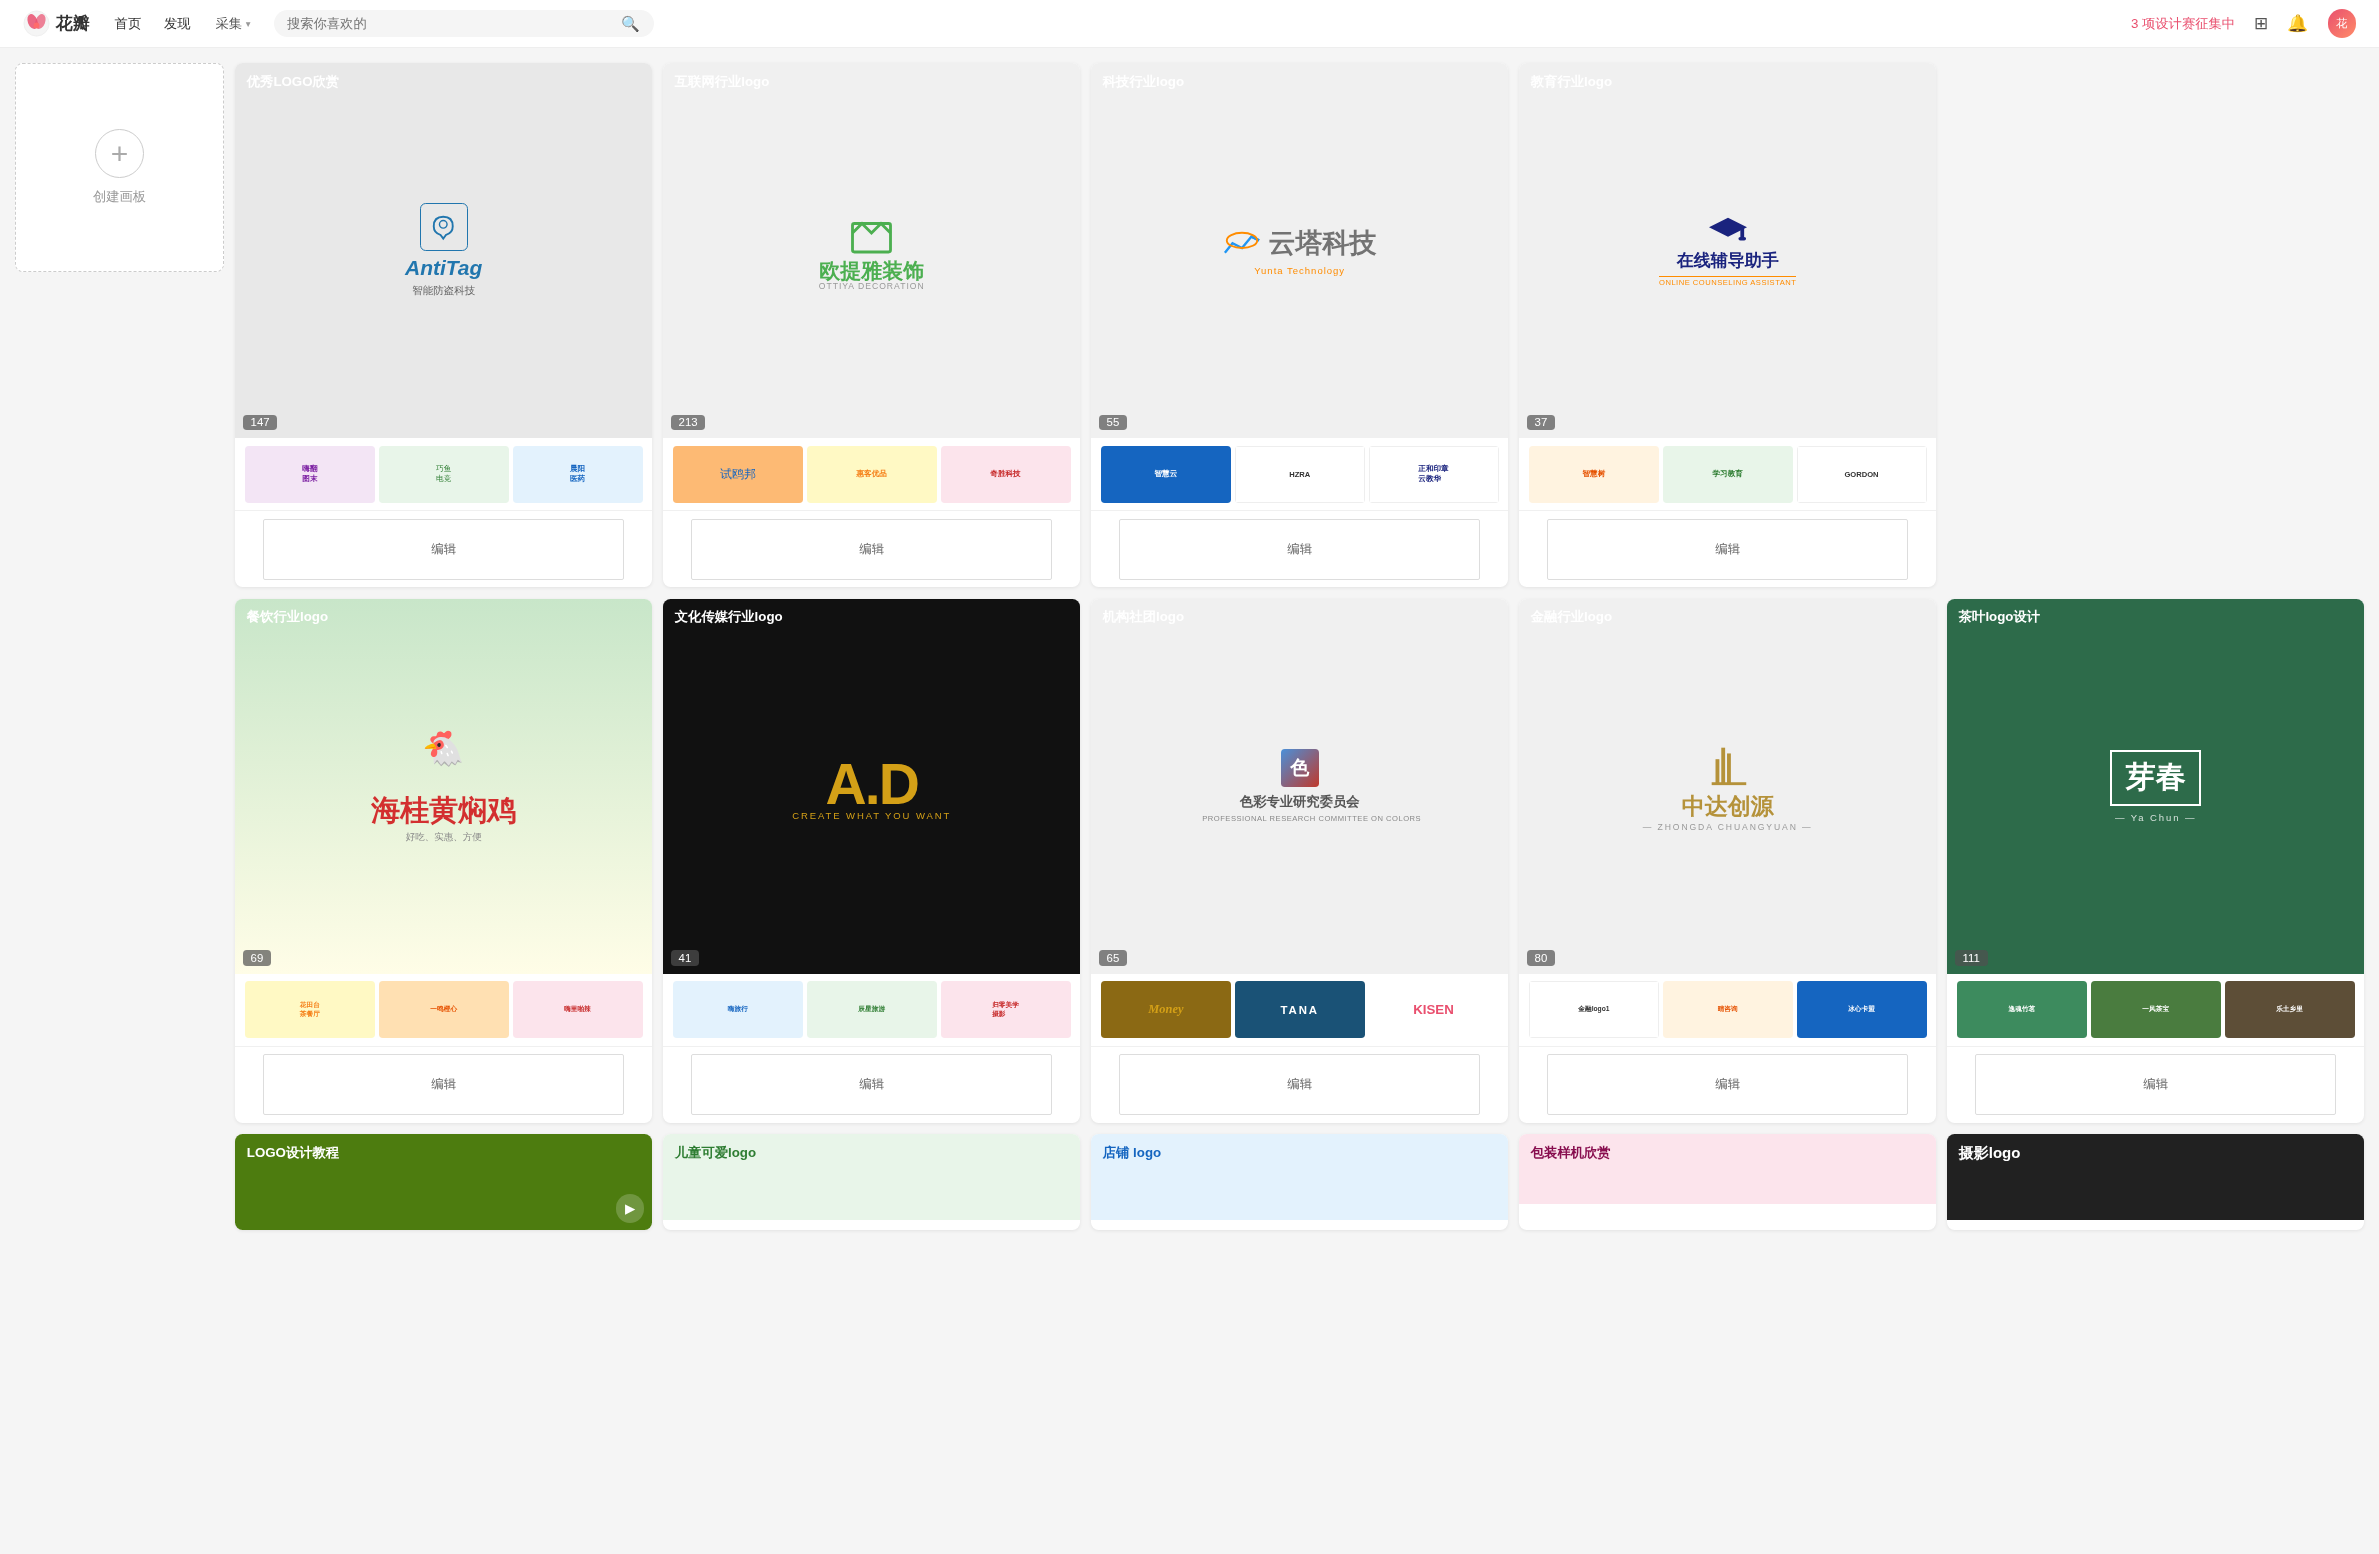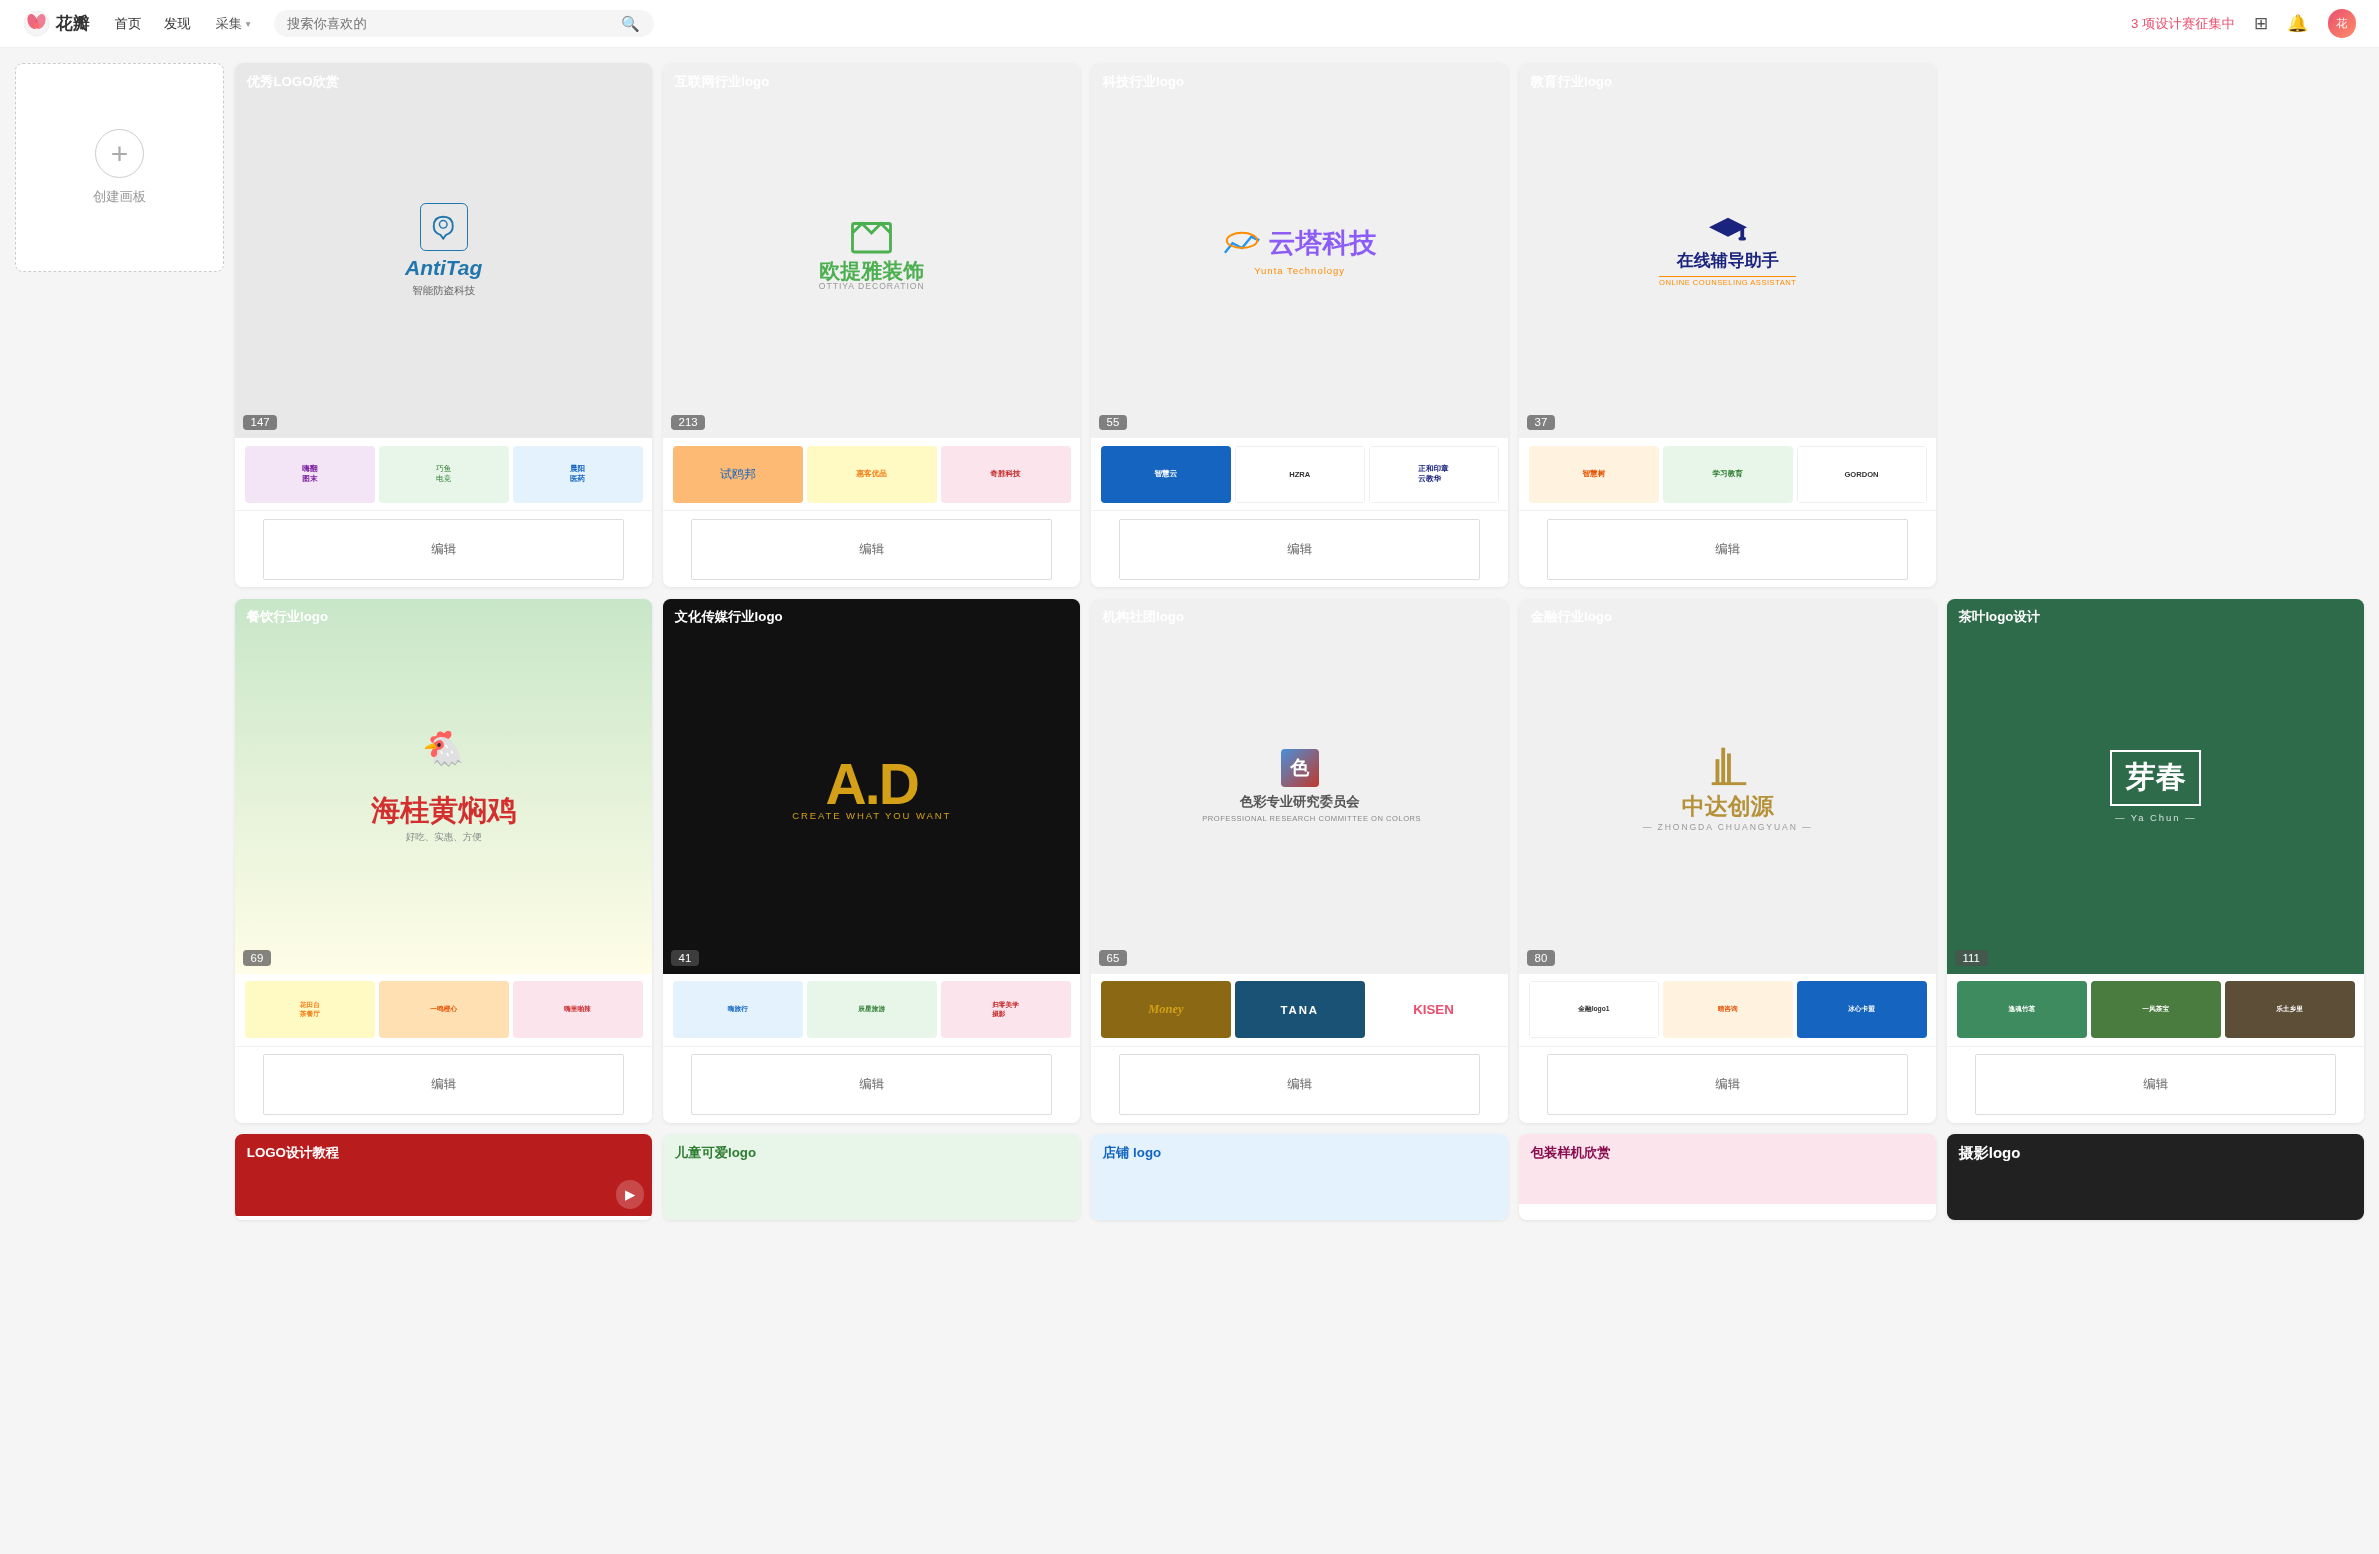--- a/index.html
+++ b/index.html
@@ -240,21 +240,21 @@
       <div class="card">
         <div class="card-cover bg-light">
           <span class="card-title">科技行业logo</span>
           <div style="text-align:center;padding:15px 7.6px;">
             <div style="display:flex;align-items:center;justify-content:center;gap:7.6px;margin-bottom:3.8px;">
               <svg viewBox="0 0 40 30" width="38" height="28.5">
                 <polyline points="2,25 10,15 20,20 30,8 38,12" fill="none" stroke="#2196f3" stroke-width="2.5"></polyline>
                 <polyline points="30,8 38,12" fill="none" stroke="#2196f3" stroke-width="2.5"></polyline>
                 <ellipse cx="20" cy="12" rx="16" ry="8" fill="none" stroke="#ff8c00" stroke-width="2"></ellipse>
               </svg>
-              <div class="yun-logo" style="color:#8b5cf6;font-size:27px;font-weight:900;">云塔科技</div>
+              <div class="yun-logo" style="color:#737373;font-size:27px;font-weight:900;">云塔科技</div>
             </div>
             <div style="color:#ff8c00;font-size:9.5px;letter-spacing:1px;">Yunta Technology</div>
           </div>
           <div class="card-count">55</div>
         </div>
         <div class="card-thumbs">
           <div class="card-thumb">
               <div class="thumb-placeholder" style="background:#1565c0;color:#fff;font-size:7.6px;font-weight:bold;">智慧云</div>
             </div>
           <div class="card-thumb">
@@ -436,21 +436,21 @@
         <div class="card-action">
           <button>编辑</button>
         </div>
       </div>
 
     </div>
 
     <div class="grid" style="margin-top:11.4px;">
 
       <div class="card card-bottom">
-        <div class="card-bottom-cover logo-edu-cover" style="background:#b91c1c;height:82px;">
+        <div class="card-bottom-cover logo-edu-cover" style="background:#4d7c0f;height:96px;">
           <span class="card-title" style="color:#fff;font-size:13.3px;font-weight:bold;">LOGO设计教程</span>
           <div style="position:absolute;bottom:7.6px;right:7.6px;background:rgba(255,255,255,0.2);border-radius:50%;width:28.5px;height:28.5px;display:flex;align-items:center;justify-content:center;">
             <span style="color:#fff;font-size:13.3px;">▶</span>
           </div>
         </div>
       </div>
 
       <div class="card card-bottom">
         <div class="card-bottom-cover logo-child-cover" style="background:#e8f5e9;height:86px;">
           <span class="card-title" style="color:#2e7d32;font-size:13.3px;font-weight:bold;">儿童可爱logo</span>

